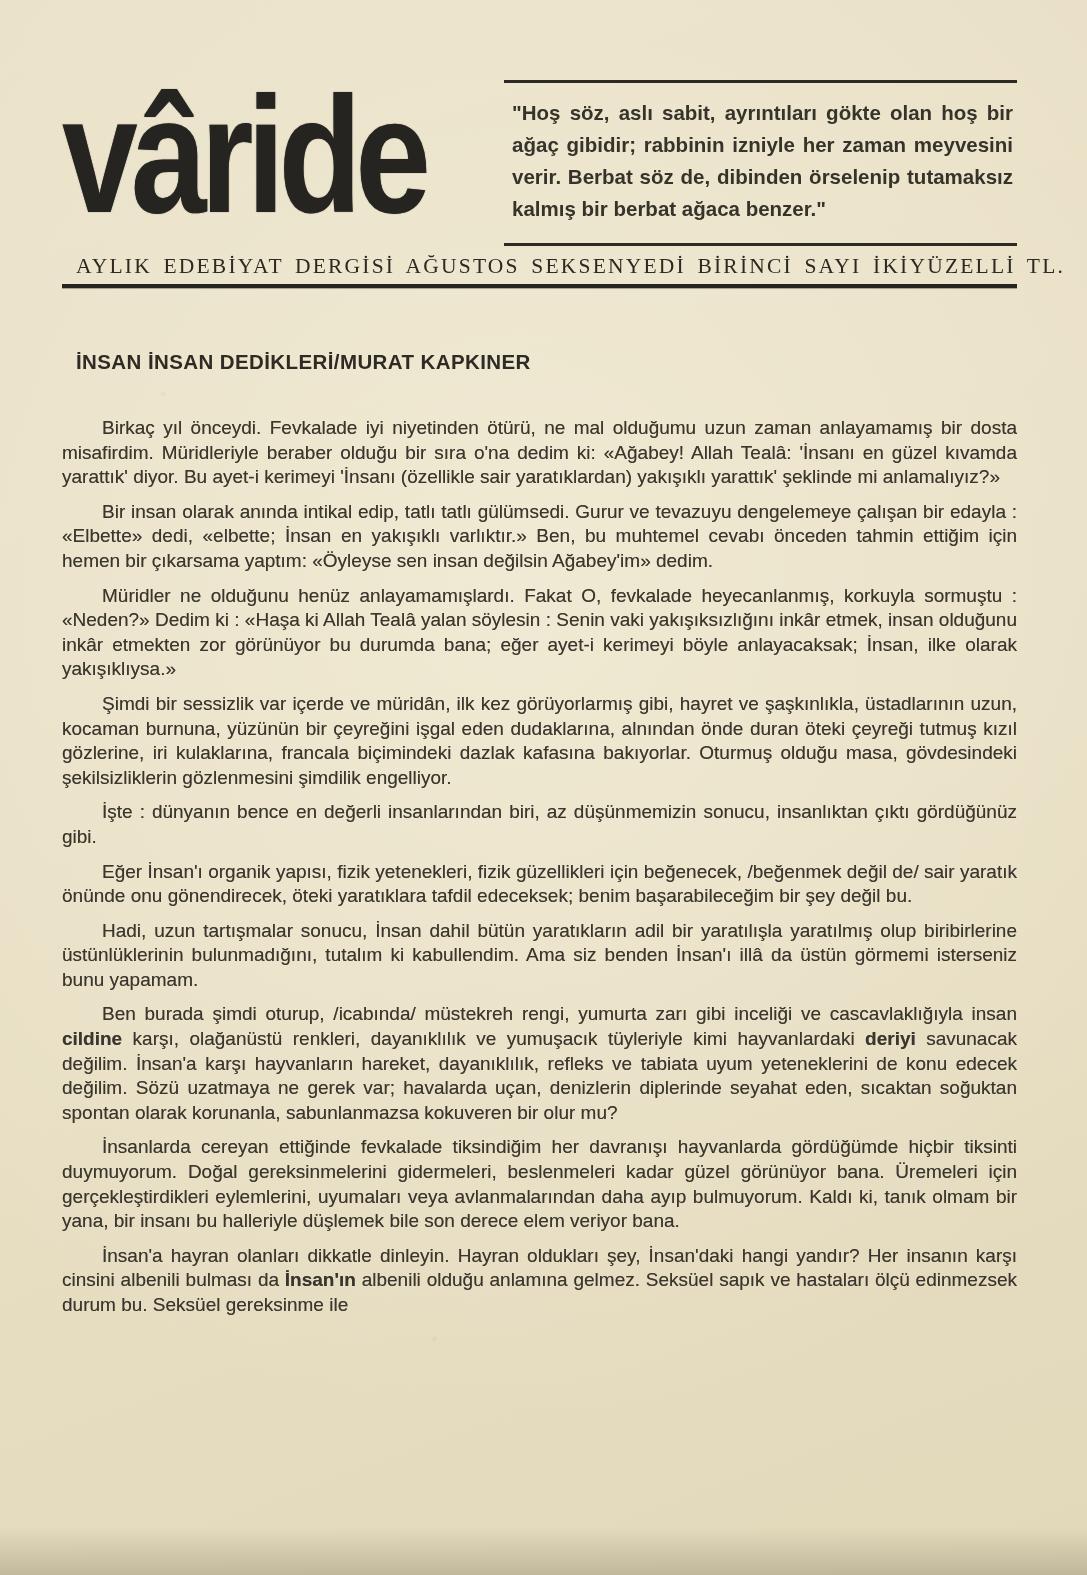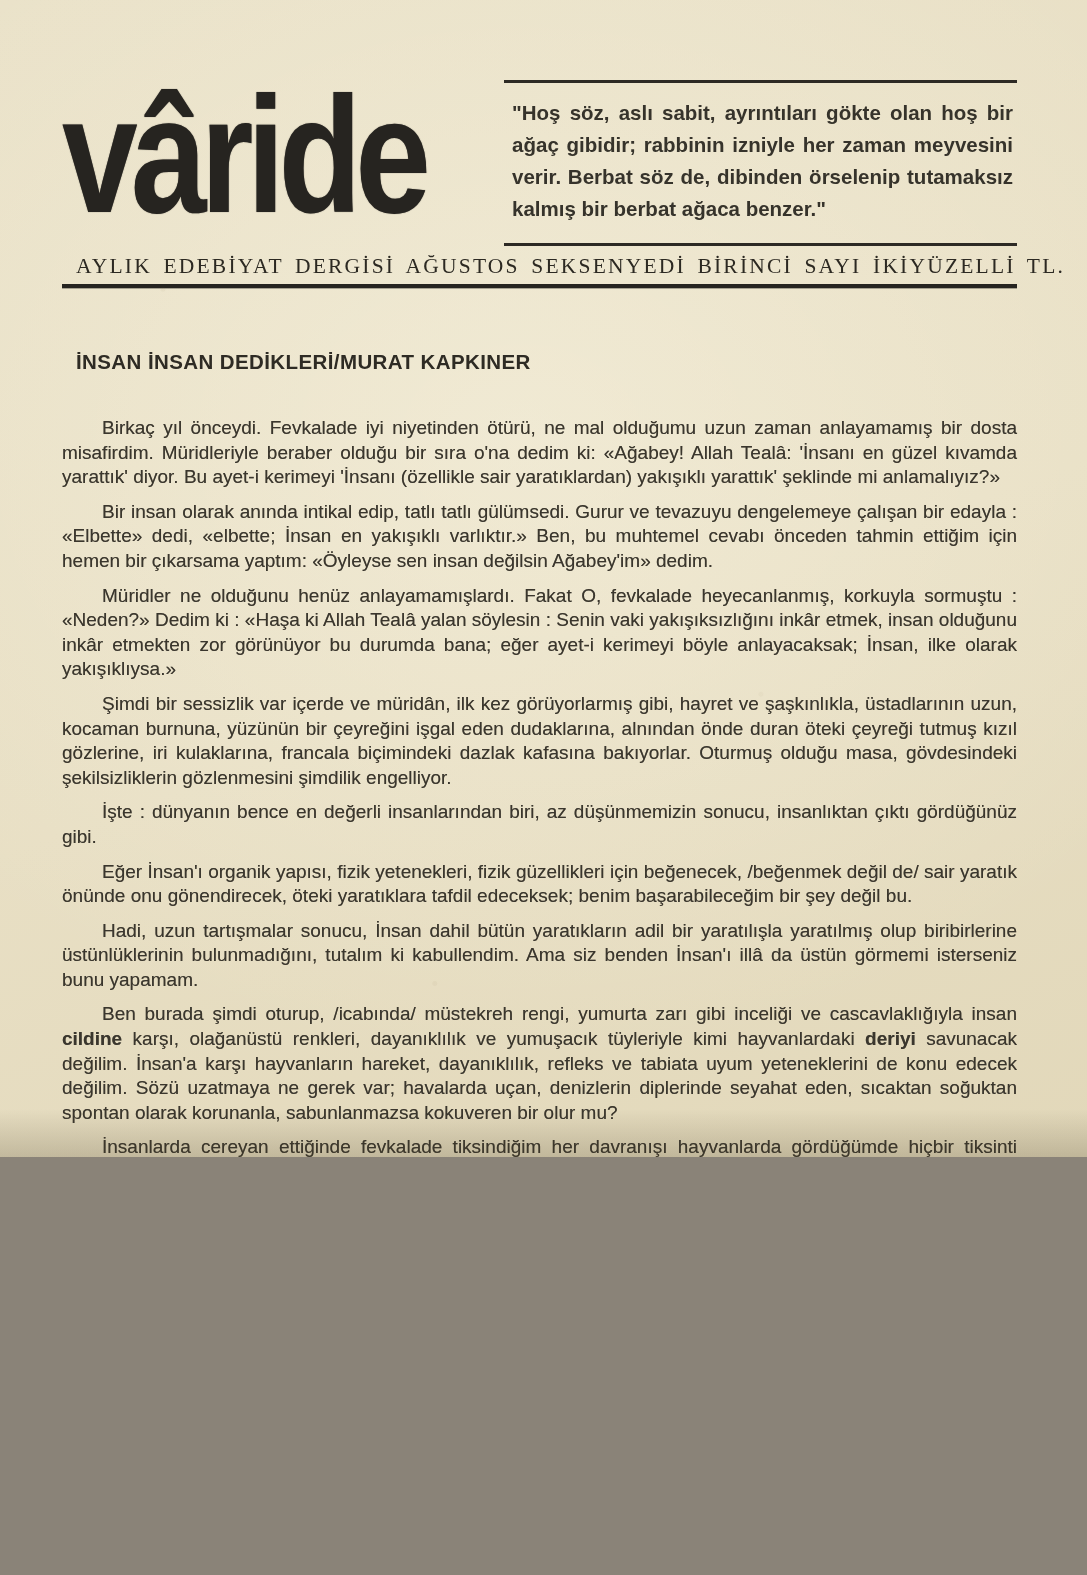--- a/index.html
+++ b/index.html
@@ -1,19 +1,19 @@
 <!DOCTYPE html>
 <html><head>
 <meta charset="utf-8">
 <style>
   html, body { margin: 0; padding: 0; background: #8a8378; }
   .page {
     position: relative;
     width: 1087px;
-    height: 1157px;
+    height: 1575px;
     margin: 0 auto;
     background:
       radial-gradient(ellipse 120% 90% at 48% 38%, rgba(255,252,238,0.35), rgba(0,0,0,0) 60%),
       linear-gradient(160deg, #eae2c9 0%, #e8dfc4 55%, #e2d8ba 100%);
     color: #3a362d;
     font-family: "Liberation Sans", sans-serif;
     overflow: hidden;
     box-sizing: border-box;
     padding: 70px 70px 0 62px;
   }

